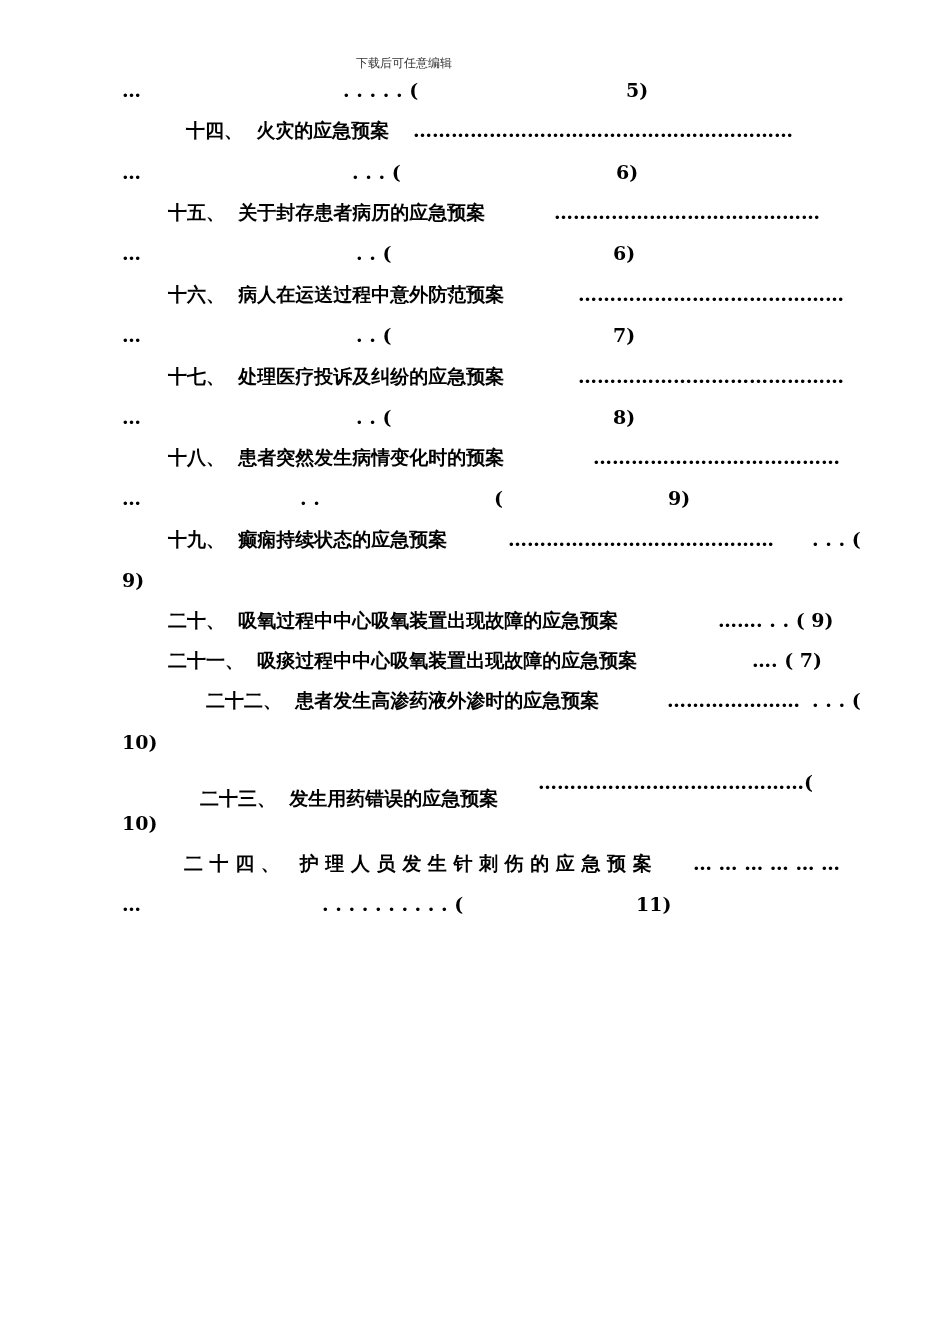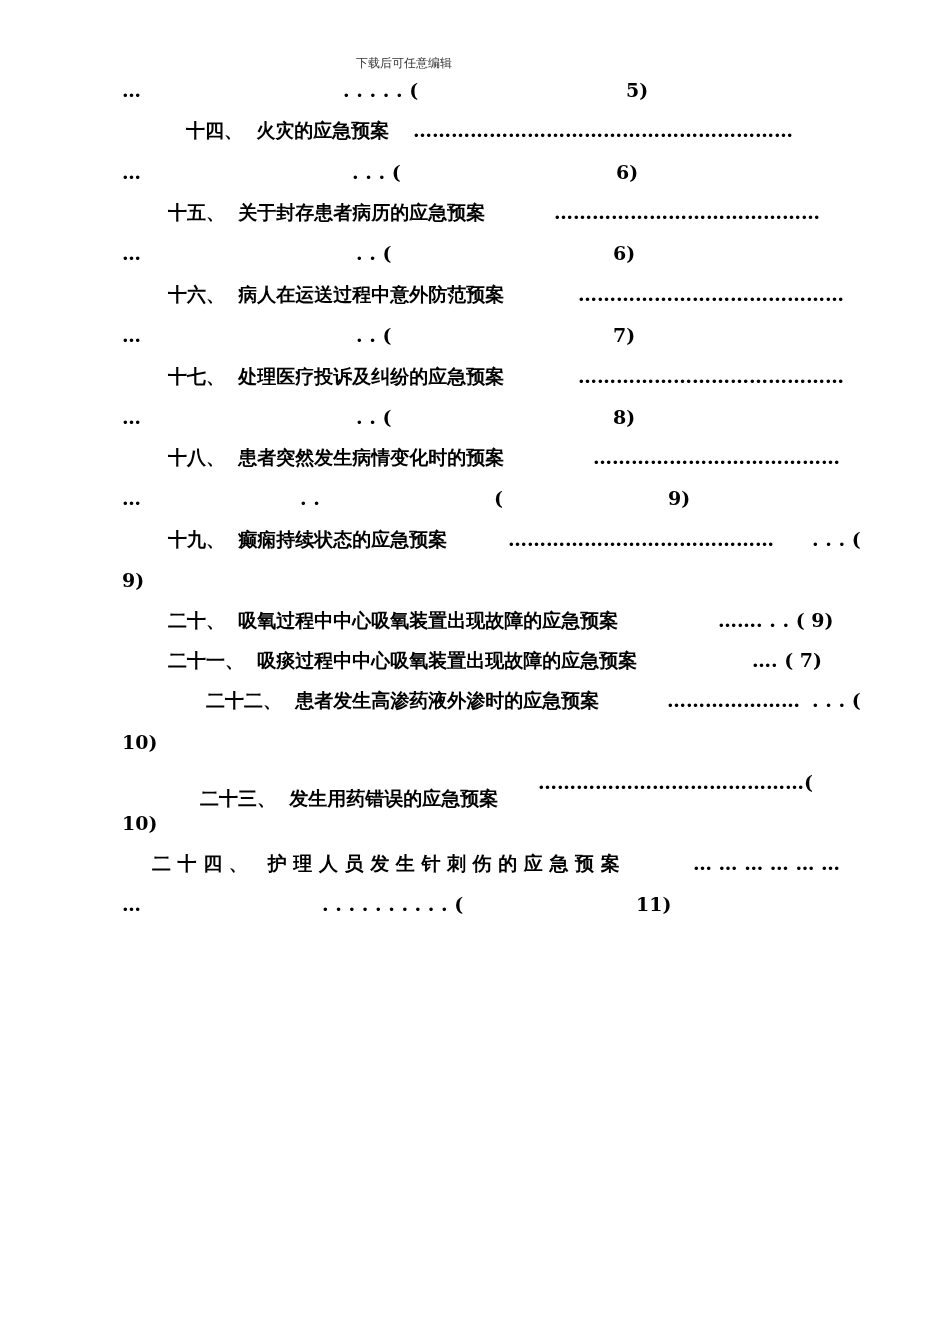--- a/index.html
+++ b/index.html
@@ -52,18 +52,18 @@
     <div class="ln b" style="left: 718px; top: 608px;">……. . . ( 9)</div>
     <div class="ln b" style="left: 168px; top: 648px;">二十一、  吸痰过程中中心吸氧装置出现故障的应急预案</div>
     <div class="ln b" style="left: 752px; top: 648px;">…. ( 7)</div>
     <div class="ln b" style="left: 174px; top: 688px; margin-left: 32px;">二十二、  患者发生高渗药液外渗时的应急预案</div>
     <div class="ln b" style="left: 667px; top: 688px;">…………………</div>
     <div class="ln b" style="left: 812px; top: 688px;">. . . (</div>
     <div class="ln b" style="left: 122px; top: 730px;">10)</div>
     <div class="ln b" style="left: 168px; top: 786px; margin-left: 32px;">二十三、  发生用药错误的应急预案</div>
     <div class="ln b" style="left: 538px; top: 770px;">……………………………………(</div>
     <div class="ln b" style="left: 122px; top: 811px;">10)</div>
-    <div class="ln b" style="left: 152px; top: 851px;">二 十 四 、   护 理 人 员 发 生 针 刺 伤 的 应 急 预 案</div>
+    <div class="ln b" style="left: 184px; top: 851px;">二 十 四 、   护 理 人 员 发 生 针 刺 伤 的 应 急 预 案</div>
     <div class="ln b" style="left: 693px; top: 851px;">… … … … … …</div>
     <div class="ln b" style="left: 122px; top: 892px;">…</div>
     <div class="ln b" style="left: 322px; top: 892px;">. . . . . . . . . . (</div>
     <div class="ln b" style="left: 636px; top: 892px;">11)</div>
   </div>
 
 </body></html>

